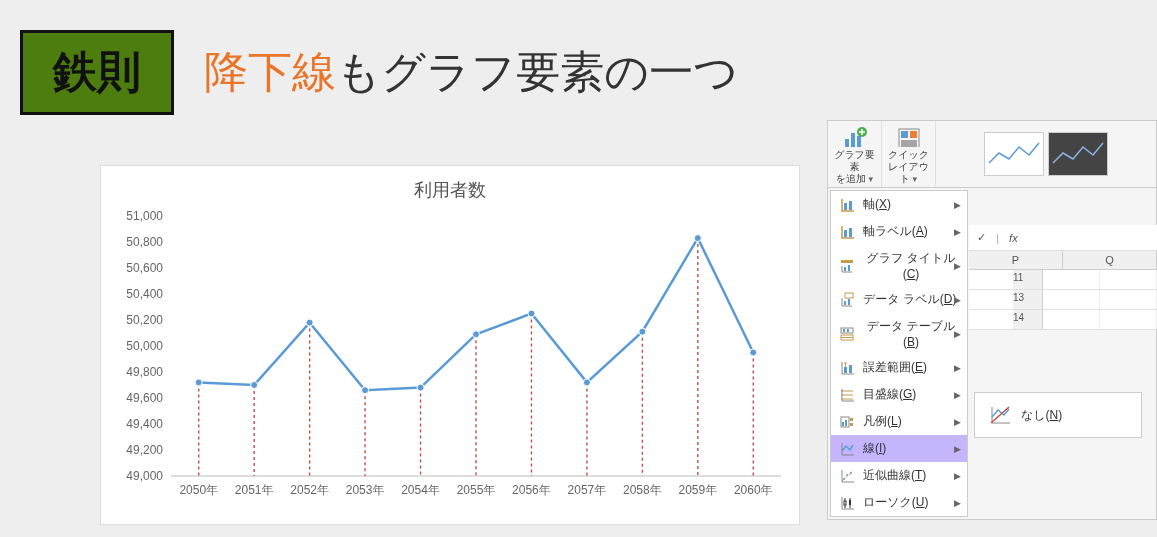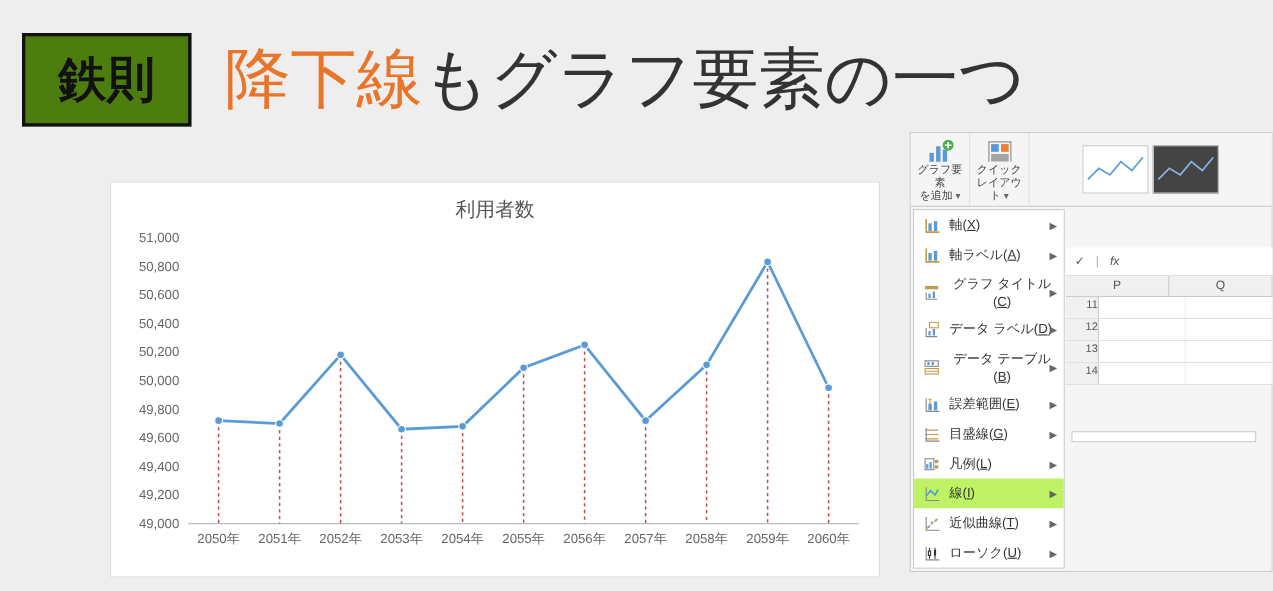--- a/index.html
+++ b/index.html
@@ -20,21 +20,21 @@
   }
   .badge {
     border: 3px solid #111;
     background: #4d7c0f;
     padding: 10px 30px;
     font-size: 44px;
     font-weight: 600;
     color: #111;
   }
   .title {
-    font-size: 60px;
+    font-size: 44px;
     color: #333;
     font-weight: 500;
   }
   .title .accent { color: #e8752a; }
   .chart-card {
     position: absolute;
     left: 100px;
     top: 165px;
     width: 700px;
     height: 360px;
@@ -109,21 +109,21 @@
     position: relative;
     color: #333;
   }
   .menu-item .arrow {
     position: absolute;
     right: 6px;
     font-size: 9px;
     color: #666;
   }
   .menu-item.selected {
-    background: #bef264;
+    background: #c4b5fd;
   }
   .menu-item svg { flex-shrink: 0; }
   .submenu {
     position: absolute;
     left: 974px;
     top: 392px;
     width: 168px;
     background: #fff;
     border: 1px solid #ccc;
     font-size: 12px;
@@ -169,25 +169,26 @@
     border-right: 1px solid #ccc;
     padding: 3px 0;
   }
   .row {
     display: flex;
     border-bottom: 1px solid #e0e0e0;
     height: 20px;
   }
   .row .rn {
     width: 30px;
-    text-align: right;
+    text-align: left;
     background: #f0f0f0;
     border-right: 1px solid #ccc;
     font-size: 10px;
     padding-top: 2px;
+    margin-left: 44px;
   }
   .row .cell {
     flex: 1;
     border-right: 1px solid #eee;
   }
   u { text-decoration: underline; }
 </style>
 </head>
 <body>
 
@@ -411,31 +412,34 @@
     <div>P</div>
     <div>Q</div>
   </div>
   <div id="sheetrows">
       <div class="row">
         <div class="rn">11</div>
         <div class="cell"></div>
         <div class="cell"></div>
       </div>
       <div class="row">
-        <div class="rn">12</div>
-        <div class="cell"></div>
-        <div class="cell"></div>
-      </div>
-      <div class="row">
         <div class="rn">13</div>
         <div class="cell"></div>
         <div class="cell"></div>
       </div>
       <div class="row">
         <div class="rn">14</div>
         <div class="cell"></div>
         <div class="cell"></div>
       </div>
     </div>
 </div>
 
 <div class="submenu" id="submenu">
+    <div class="sub-item">
+      <svg width="22" height="20">
+        <path d="M3 2v16h18" stroke="#888" fill="none"></path>
+        <polyline points="3,12 9,5 15,10 20,4" stroke="#5b9bd5" fill="none" stroke-width="1.5"></polyline>
+        <line x1="2" y1="18" x2="20" y2="2" stroke="#c0504d" stroke-width="1.5"></line>
+      </svg>
+      <span>なし(<u>N</u>)</span>
+    </div>
   </div>
 
 </body></html>

